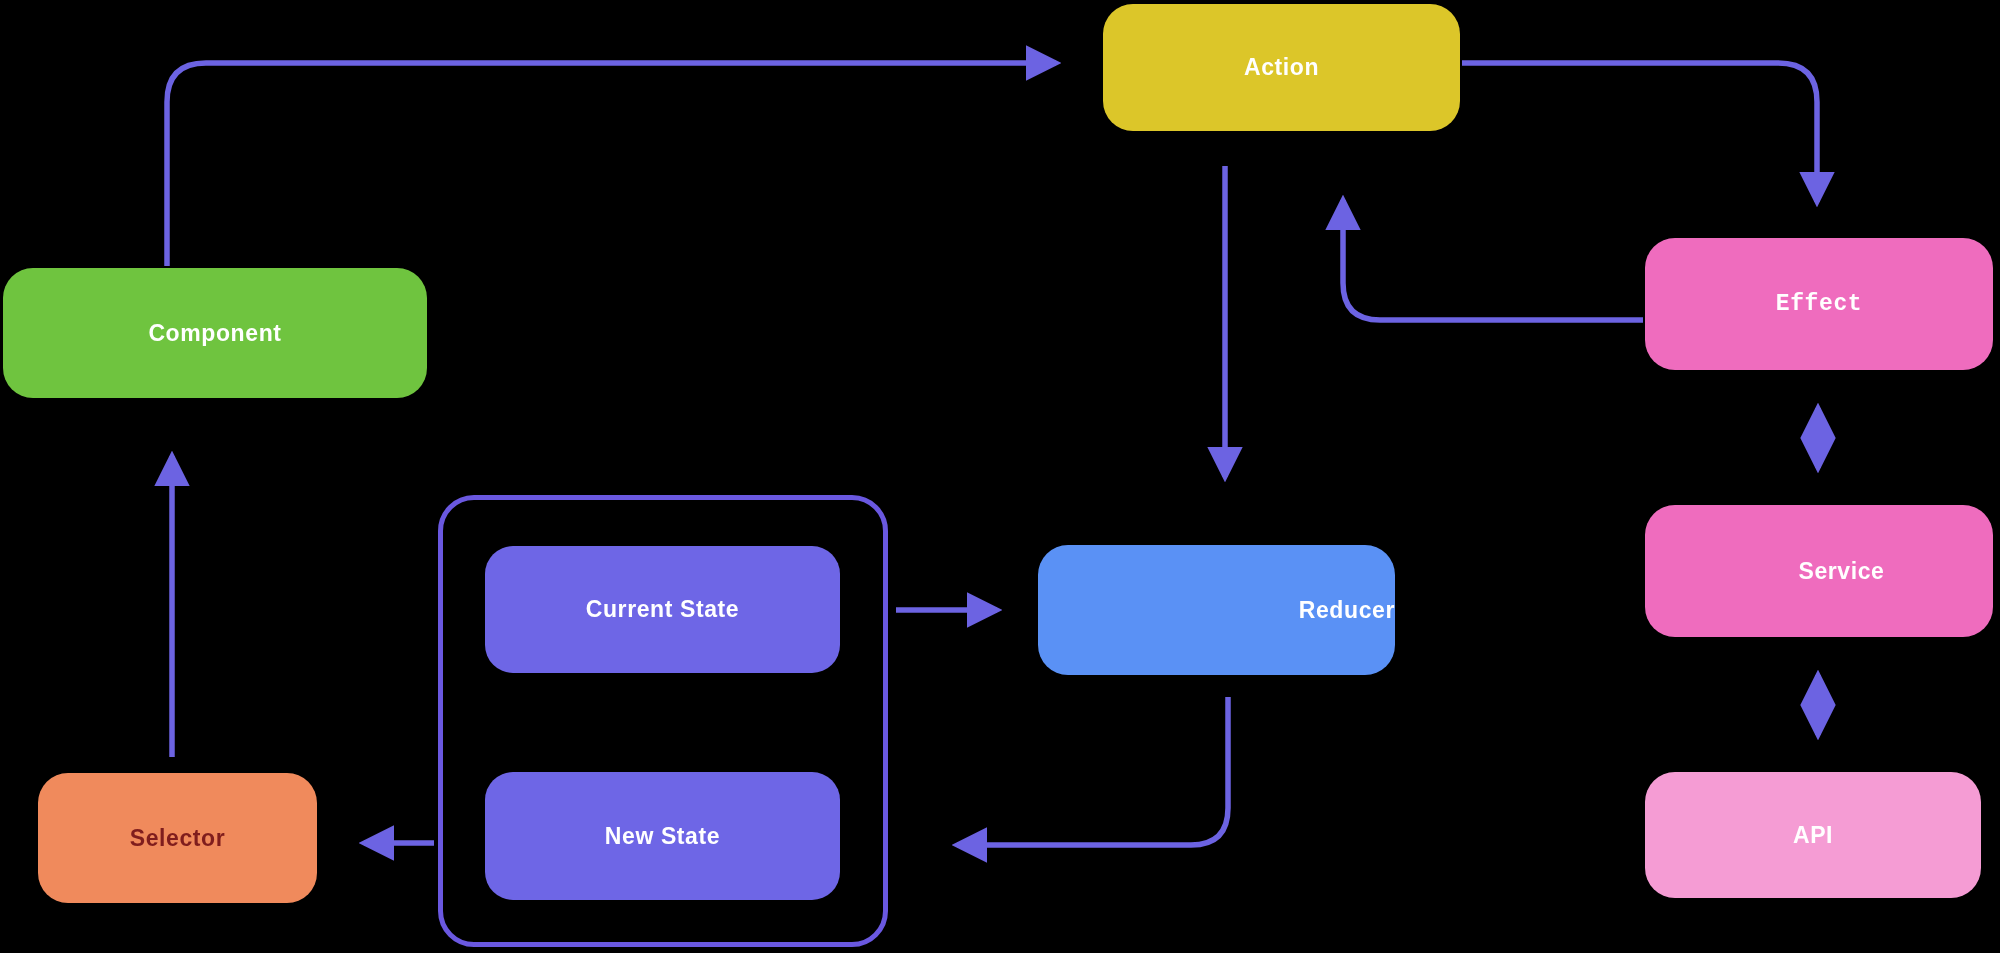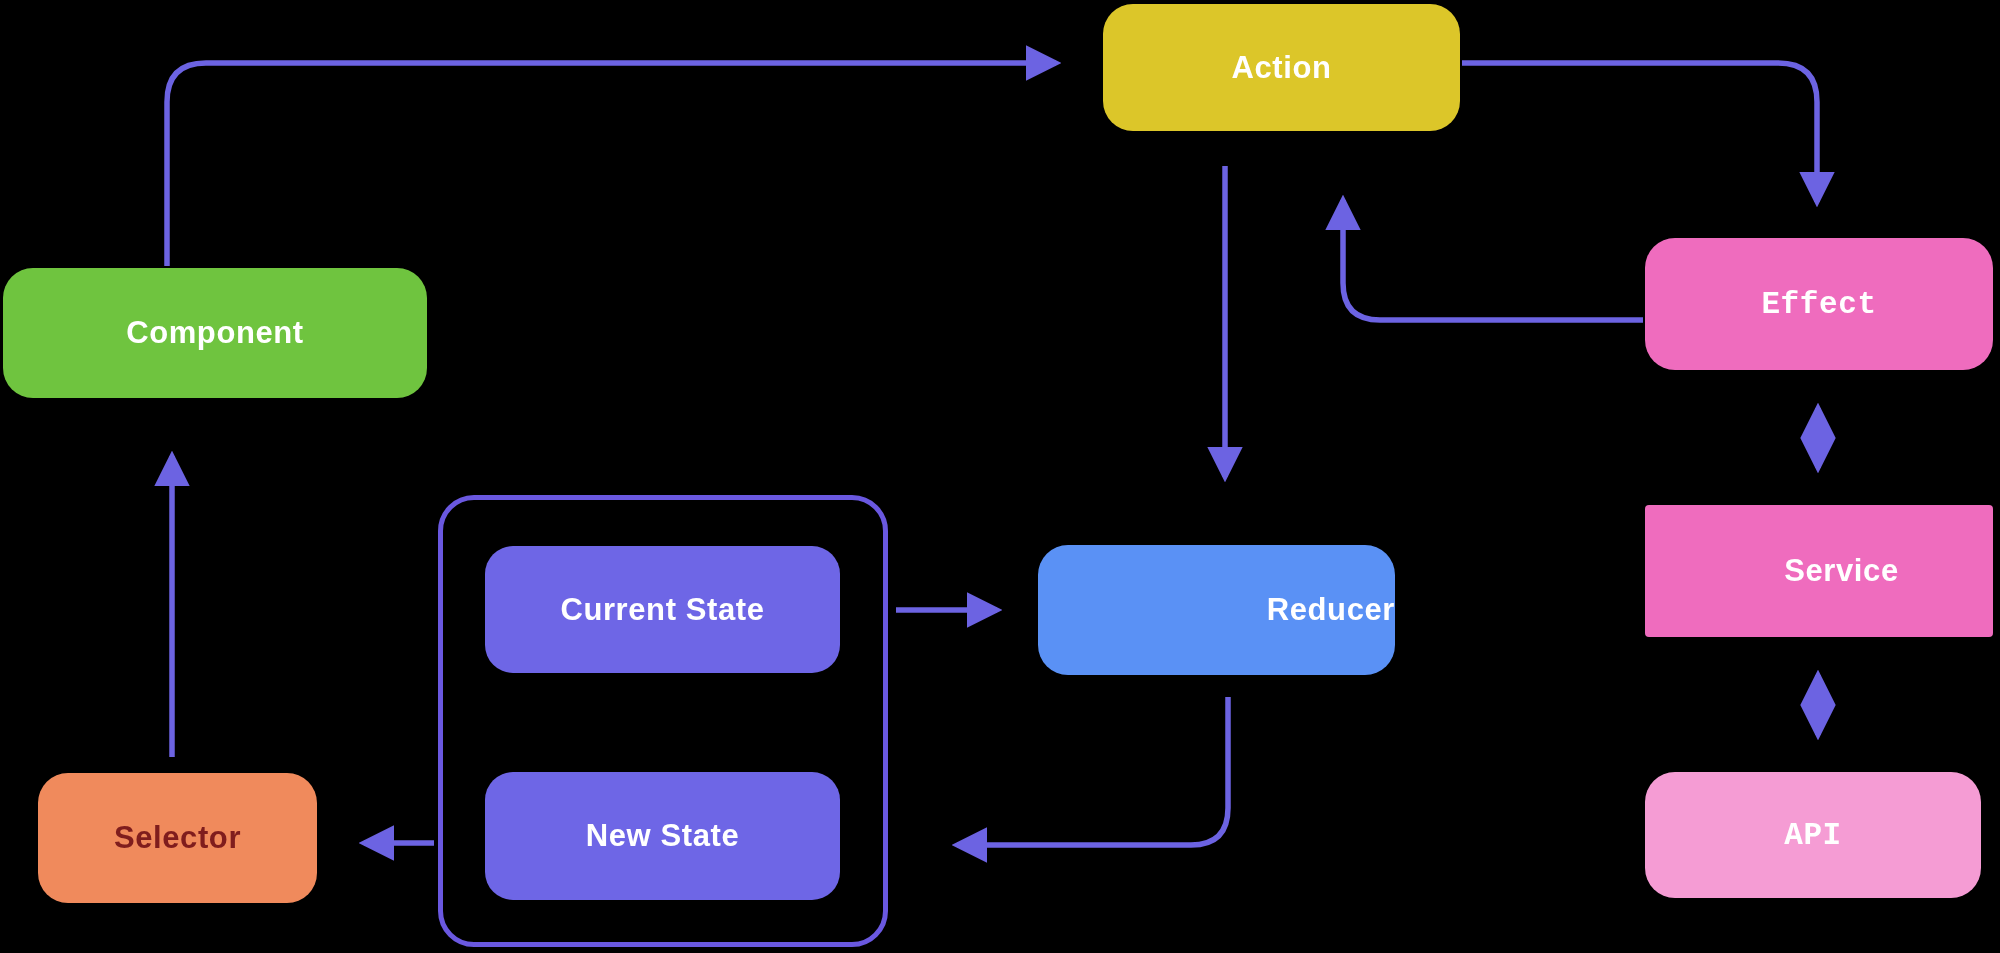--- a/index.html
+++ b/index.html
@@ -8,21 +8,21 @@
     width:2000px;height:953px;
     background:#000;
     overflow:hidden;
     font-family:"Liberation Sans", sans-serif;
   }
   #edges{position:absolute;left:0;top:0;z-index:1;}
   .node{
     position:absolute;
     display:flex;align-items:center;justify-content:center;
     font-weight:700;
-    font-size:31px;
+    font-size:23px;
     letter-spacing:0.6px;
     z-index:3;
     box-sizing:border-box;
   }
   .state-container{
     position:absolute;
     background:transparent;
     z-index:2;
     box-sizing:border-box;
   }
@@ -57,24 +57,24 @@
 
   <div class="node" style="left: 1103px; top: 4px; width: 357px; height: 127px; background: rgb(220, 198, 41); color: rgb(255, 255, 255); border-radius: 30px;">
     <span>Action</span>
   </div>
   <div class="node" style="left: 3px; top: 268px; width: 424px; height: 130px; background: rgb(111, 196, 63); color: rgb(255, 255, 255); border-radius: 30px;">
     <span>Component</span>
   </div>
   <div class="node" style="left: 1645px; top: 238px; width: 348px; height: 132px; background: rgb(239, 108, 190); color: rgb(255, 255, 255); border-radius: 30px; font-family: Liberation Mono, monospace;">
     <span>Effect</span>
   </div>
-  <div class="node" style="left: 1645px; top: 505px; width: 348px; height: 132px; background: rgb(239, 108, 190); color: rgb(255, 255, 255); border-radius: 4px; padding-left: 45px;">
+  <div class="node" style="left: 1645px; top: 505px; width: 348px; height: 132px; background: rgb(239, 108, 190); color: rgb(255, 255, 255); border-radius: 30px; padding-left: 45px;">
     <span>Service</span>
   </div>
-  <div class="node" style="left: 1645px; top: 772px; width: 336px; height: 126px; background: rgb(245, 156, 212); color: rgb(255, 255, 255); border-radius: 30px; font-family: Liberation Mono, monospace;">
+  <div class="node" style="left: 1645px; top: 772px; width: 336px; height: 126px; background: rgb(245, 156, 212); color: rgb(255, 255, 255); border-radius: 30px;">
     <span>API</span>
   </div>
   <div class="node" style="left: 38px; top: 773px; width: 279px; height: 130px; background: rgb(240, 138, 92); color: #7f1d1d; border-radius: 30px;">
     <span>Selector</span>
   </div>
   <div class="node" style="left: 1038px; top: 545px; width: 357px; height: 130px; background: rgb(90, 145, 245); color: rgb(255, 255, 255); border-radius: 30px; justify-content: flex-end;">
     <span>Reducer</span>
   </div>
   <div class="node" style="left: 485px; top: 546px; width: 355px; height: 127px; background: rgb(110, 102, 230); color: rgb(255, 255, 255); border-radius: 28px; text-align: right;">
     <span>Current State</span>

